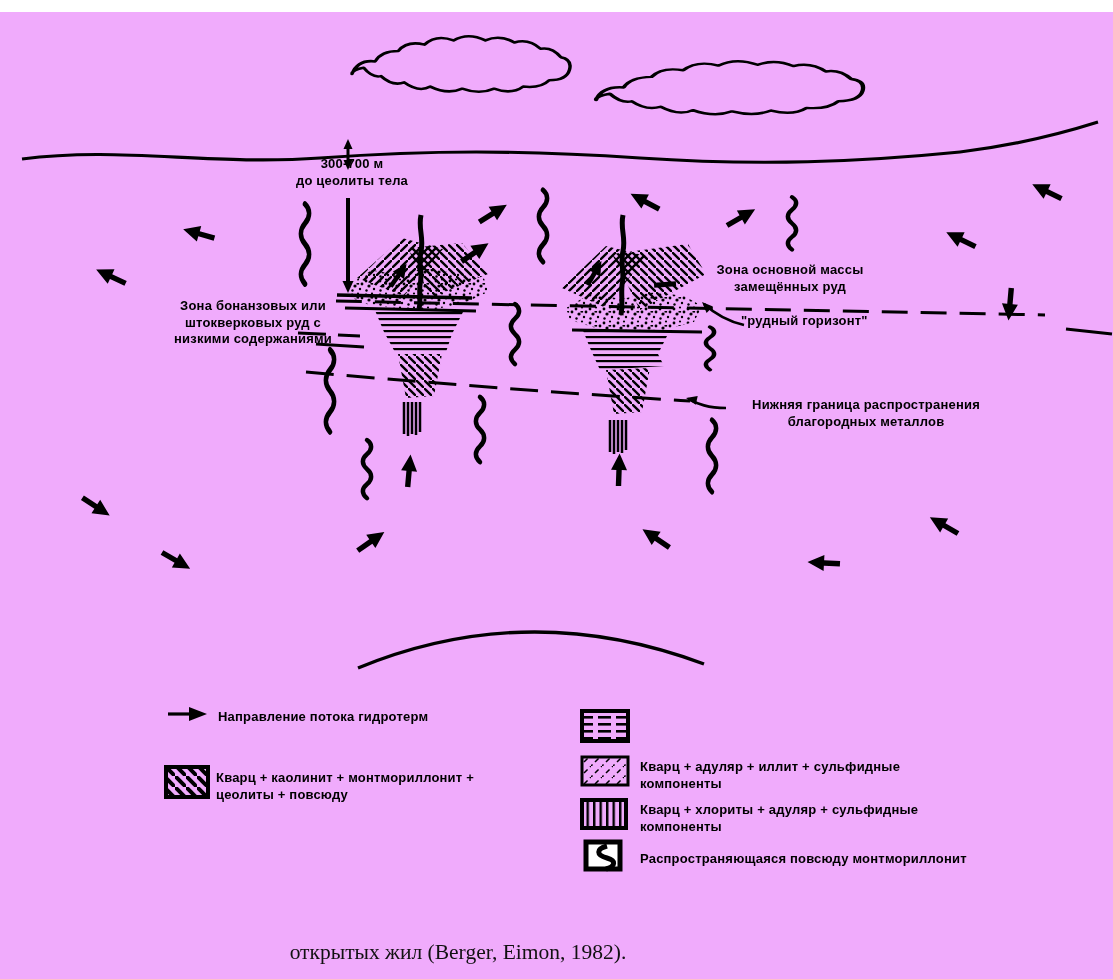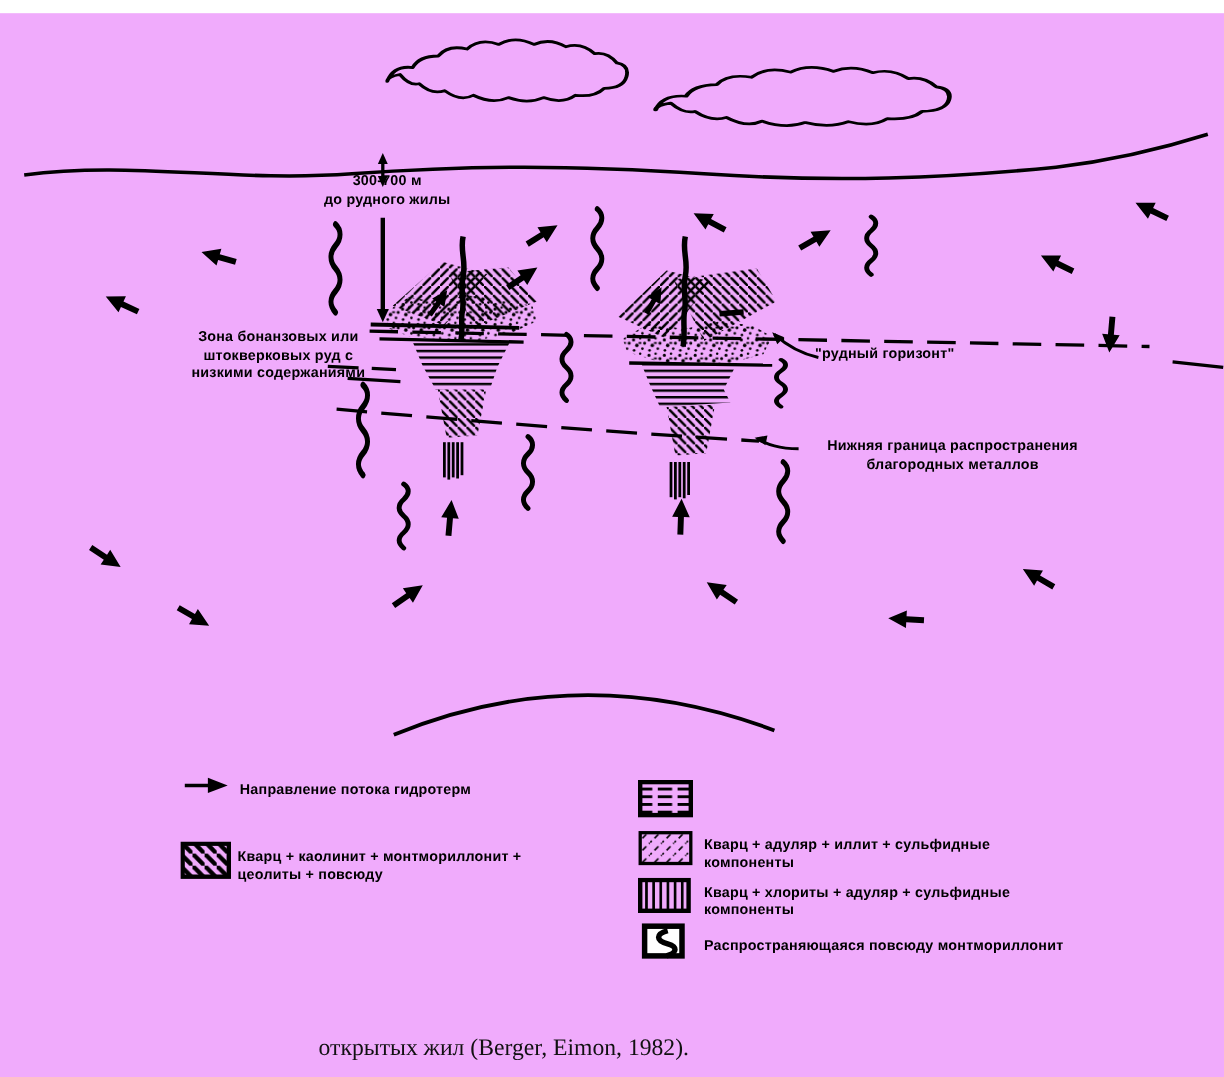--- a/index.html
+++ b/index.html
@@ -172,29 +172,33 @@
       <use href="#arr" transform="translate(945,514) rotate(210)"></use>
     </g>
 
     <g>
       <path d="M358,656 Q528,586 704,652" fill="none" stroke="#000" stroke-width="3.4"></path>
     </g>
   </svg>
 
   <div class="lbl center" style="left:352px;top:144px">
     <span class="ln">300-700 м</span>
-    <span class="ln">до рудного жилы</span>
+    <span class="ln">до цеолиты тела</span>
   </div>
 
   <div class="lbl center" style="left:253px;top:286px">
     <span class="ln">Зона бонанзовых или</span>
     <span class="ln">штокверковых руд с</span>
     <span class="ln">низкими содержаниями</span>
   </div>
 
+  <div class="lbl center" style="left:790px;top:250px">
+    <span class="ln">Зона основной массы</span>
+    <span class="ln">замещённых руд</span>
+  </div>
 
   <div class="lbl" style="left:741px;top:301px">"рудный горизонт"</div>
 
   <div class="lbl center" style="left:866px;top:385px">
     <span class="ln">Нижняя граница распространения</span>
     <span class="ln">благородных металлов</span>
   </div>
 
   <div class="legend-item" style="left:166px;top:692px">
     <div class="li-icon">

